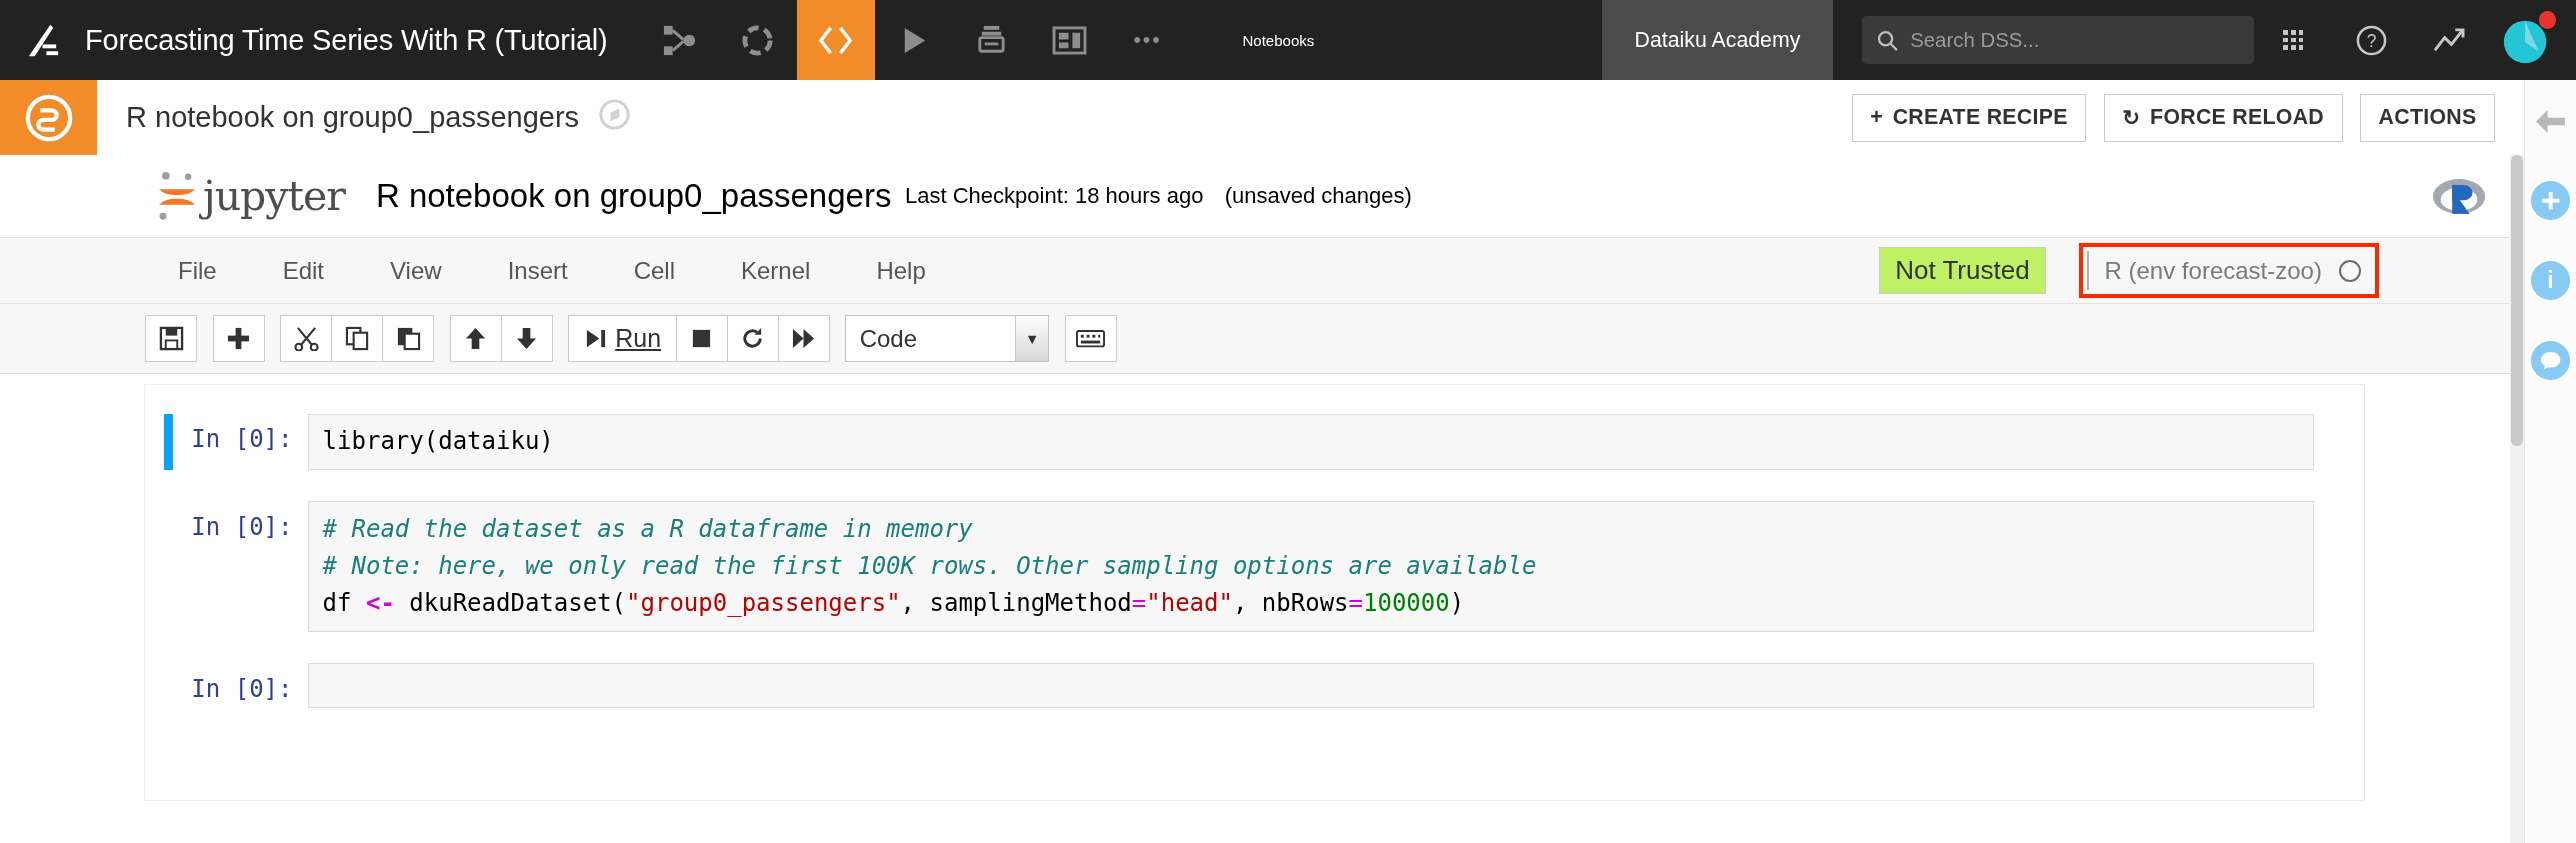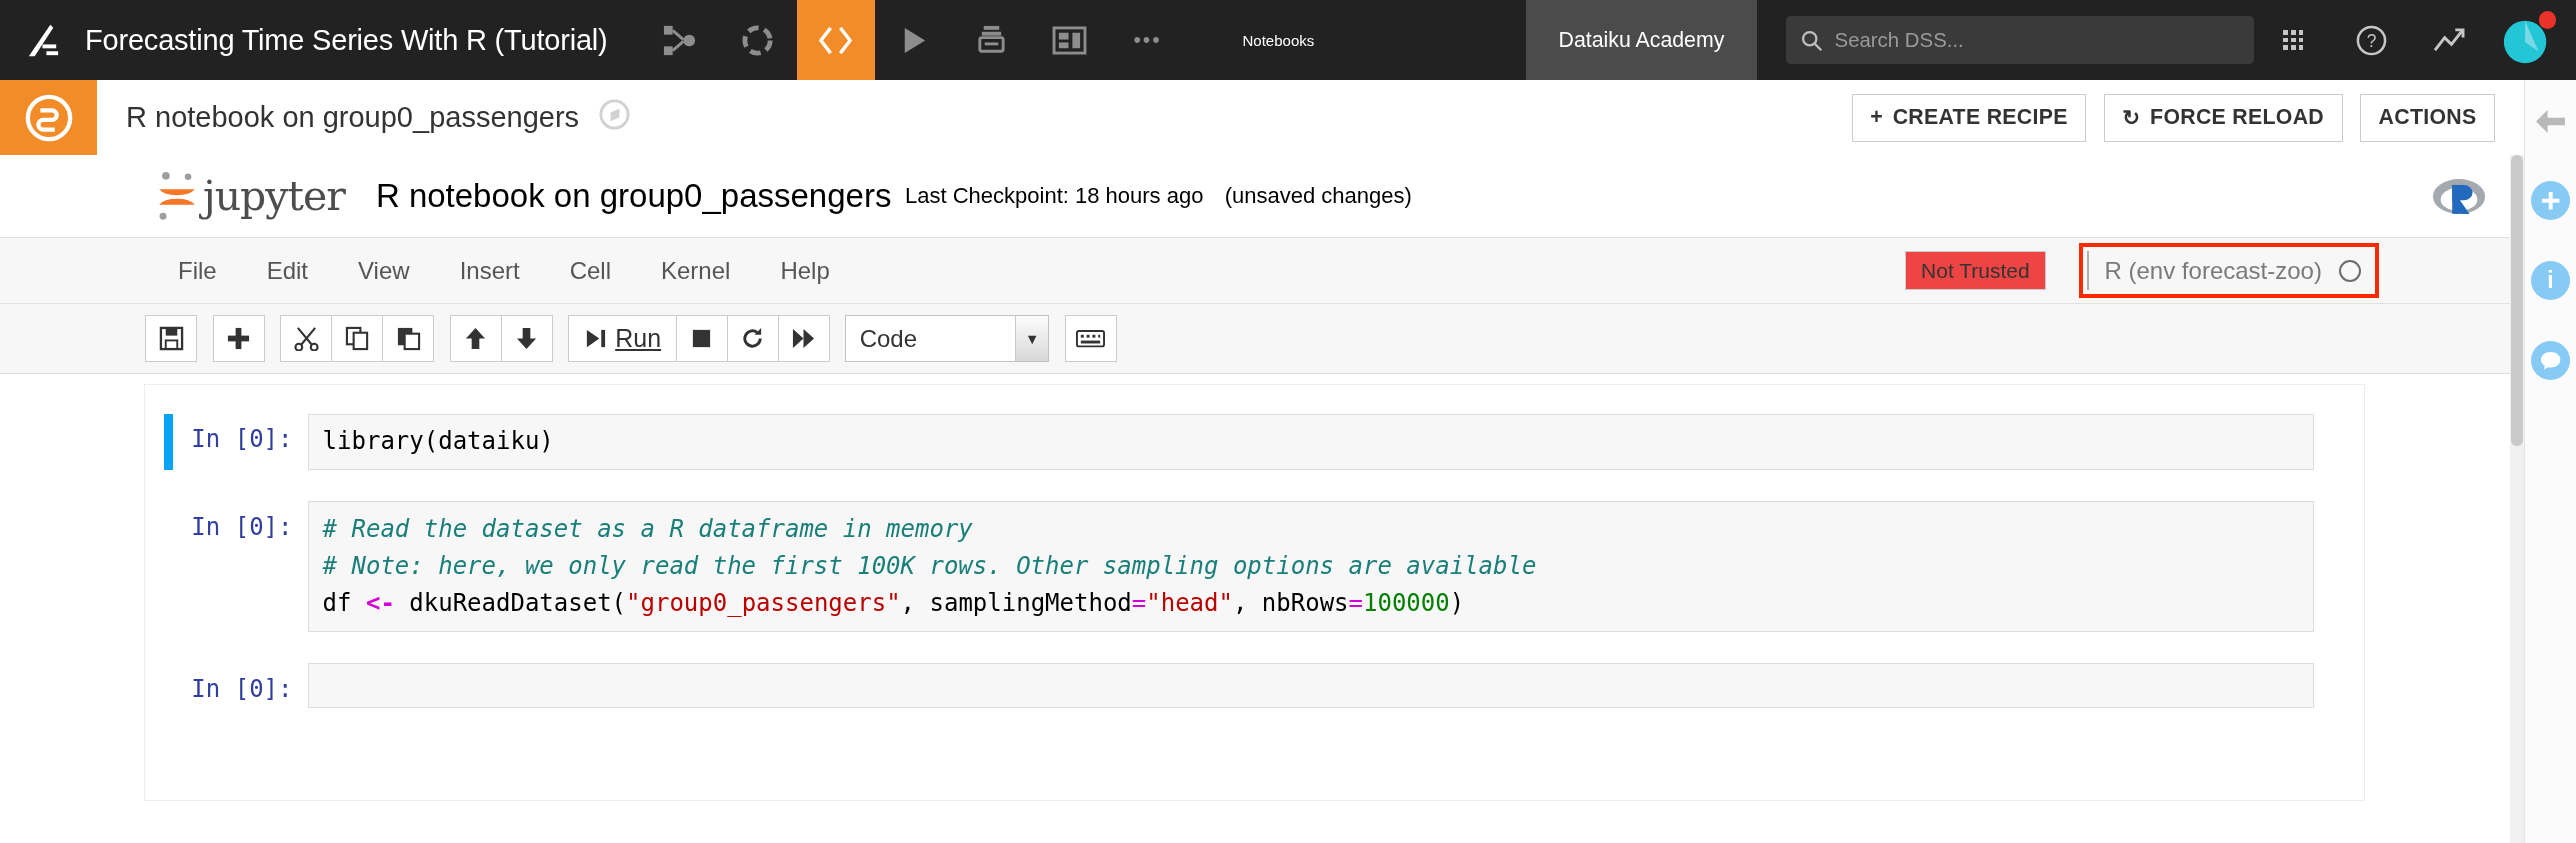--- a/index.html
+++ b/index.html
@@ -40,21 +40,21 @@
     font-size: 15px; padding: 0 39px 0 56px; white-space: nowrap;
   }
   .nav-spacer { flex: 1 1 auto; }
   .academy-btn {
     background: #4b4b4b; color: #ffffff; font-size: 21.3px;
     display: flex; align-items: center; padding: 0 33px;
     white-space: nowrap;
   }
   .search-wrap { display: flex; align-items: center; padding: 0 0 0 29px; }
   .search-box {
-    width: 468px; height: 48px; background: #3a3a3a; border-radius: 4.8px;
+    width: 392px; height: 48px; background: #3a3a3a; border-radius: 4.8px;
     display: flex; align-items: center; padding: 0 13.6px; gap: 11.6px;
   }
   .search-box input {
     background: transparent; border: 0; outline: none;
     color: #bdbdbd; font-size: 20.4px; font-family: "Liberation Sans", sans-serif;
     width: 100%;
   }
   .search-box input::placeholder { color: #9a9a9a; }
   .right-nav-icons { display: flex; align-items: center; gap: 0; padding-right: 9.7px; }
   .right-nav-icons > div {
@@ -111,34 +111,34 @@
   }
   .jup-logo { display: flex; align-items: center; gap: 3px; }
   .jup-wordmark { font-size: 41px; color: #4d4d4d; font-family: "DejaVu Serif", serif; letter-spacing: -1px; }
   .nb-name { font-size: 33px; color: #000000; margin-left: 31px; white-space: nowrap; }
   .nb-checkpoint { font-size: 22px; color: #000000; margin-left: 13.6px; white-space: nowrap; }
   .nb-unsaved { font-size: 22px; color: #000000; margin-left: 21.3px; white-space: nowrap; }
   .r-badge { margin-left: auto; margin-right: 37px; display:flex; align-items:center; }
 
   .jup-menubar {
     height: 66px; background: #f7f7f7; border-bottom: 1px solid #e2e2e2;
-    display: flex; align-items: center; padding-left: 153px; gap: 0;
+    display: flex; align-items: center; padding-left: 153px; gap: 16px;
     position: relative;
   }
   .menu-item {
     font-size: 24px; color: #555555; padding: 0 25px; line-height: 66px;
     white-space: nowrap;
   }
   .menubar-right {
     margin-left: auto; display: flex; align-items: center;
     padding-right: 145px; gap: 33px;
   }
   .not-trusted {
-    border: 1px solid #cccccc; background: #ef4444; color: #333333;
-    font-size: 21px; padding: 6.8px 15.5px; white-space: nowrap;
+    border: 1px solid #cccccc; background: #bef264; color: #333333;
+    font-size: 26px; padding: 6.8px 15.5px; white-space: nowrap;
   }
   .kernel-highlight {
     border: 4.8px solid #fc2a00; padding: 3.9px;
     display: flex; align-items: center; background: #f7f7f7;
   }
   .kernel-indicator {
     display: flex; align-items: center; gap: 17.5px;
     border-left: 2.9px solid #b0b0b0; padding: 5.8px 9.7px 5.8px 15.5px;
     background: #f7f7f7;
   }

